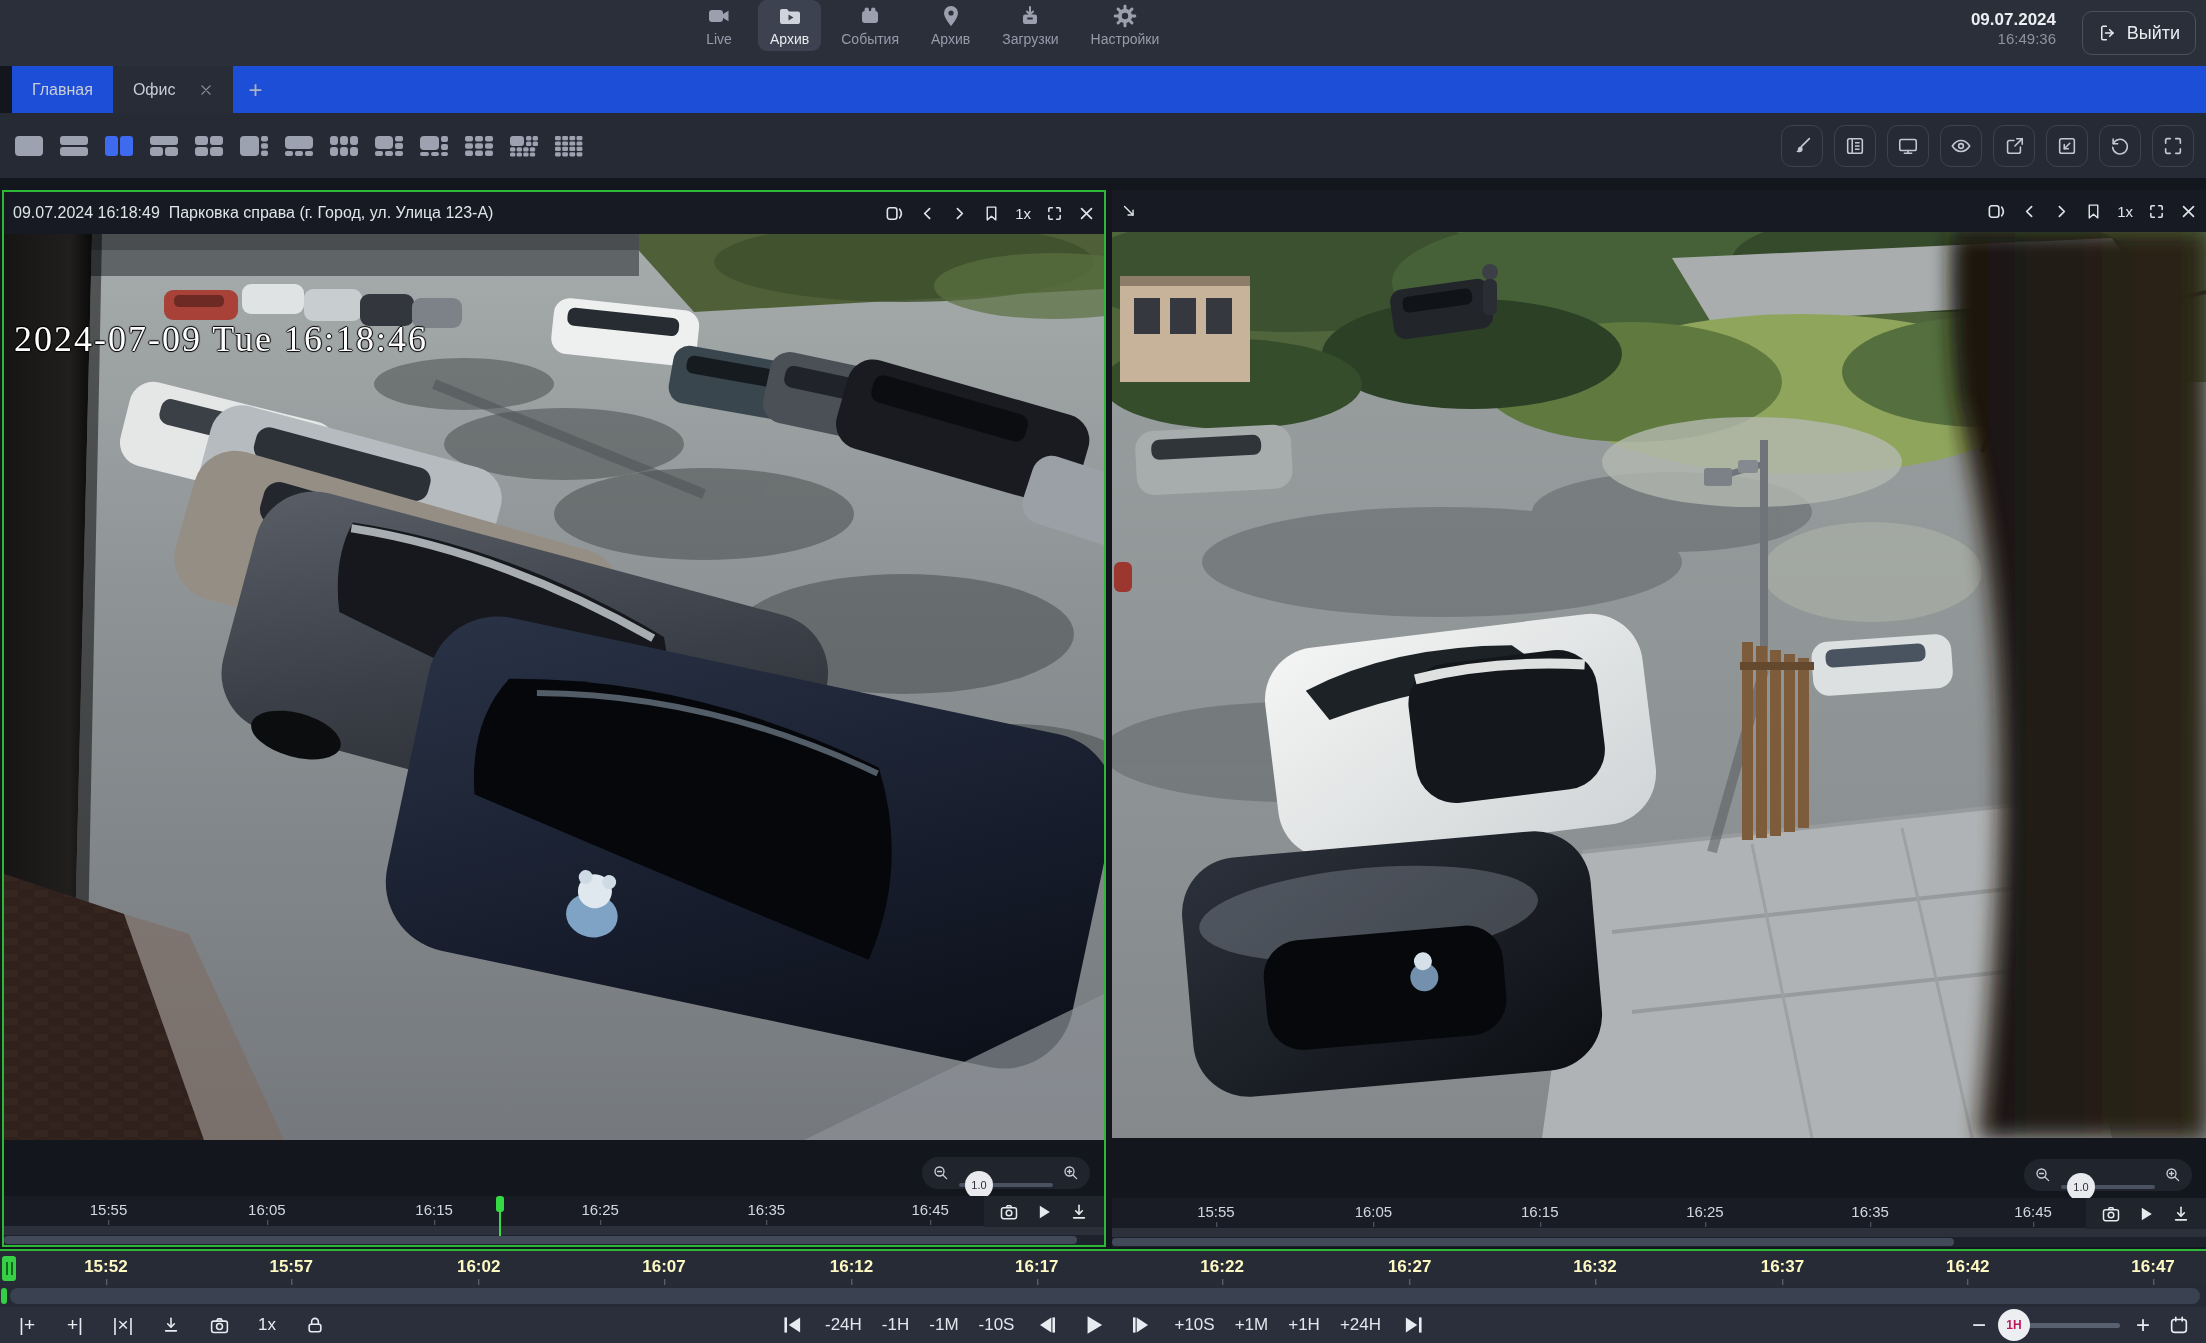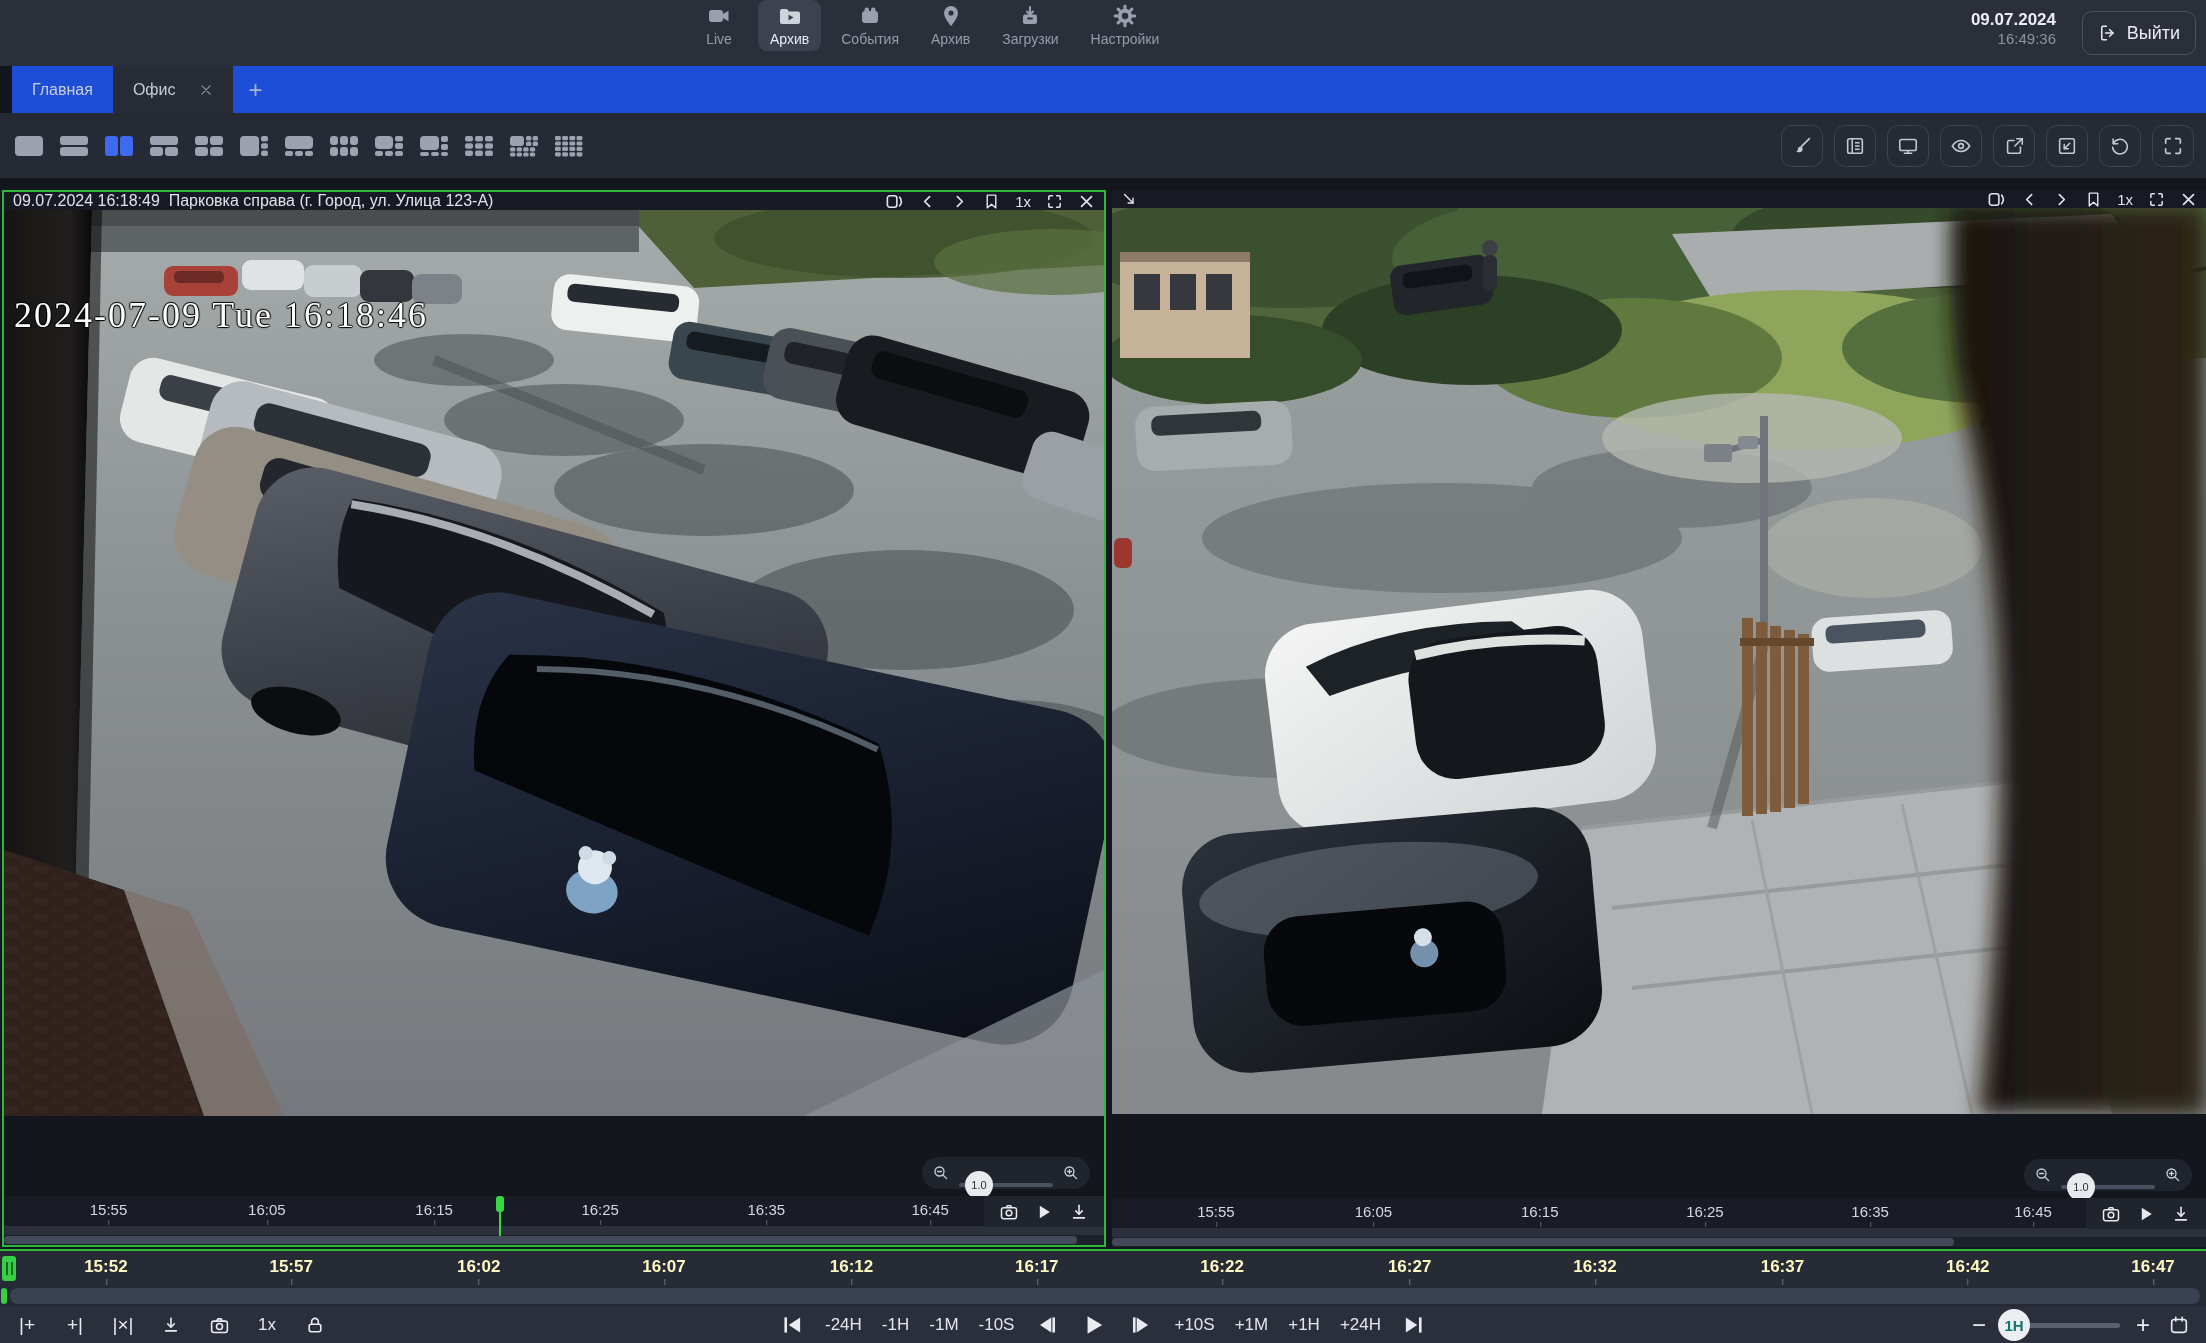--- a/index.html
+++ b/index.html
@@ -39,21 +39,21 @@
   .layout-btn svg rect { fill:currentColor; }
   .viewtools { position:absolute; right:12px; top:50%; transform:translateY(-50%); display:flex; gap:11px; }
   .tool-btn { width:42px; height:42px; border:1px solid #3c424f; border-radius:11px; background:transparent;
               display:flex; align-items:center; justify-content:center; color:#c3c8d2; cursor:pointer; }
 
   
   .stage { position:absolute; top:178px; left:0; right:0; height:1071px; background:#14161d; }
   .cam { position:absolute; display:flex; flex-direction:column; background:#14161d; }
   .cam-left { left:2px; top:12px; width:1104px; height:1057px; border:2px solid #2eb837; }
   .cam-right { left:1112px; top:12px; width:1094px; height:1057px; }
-  .cam-header { height:18px; background:#171a22; display:flex; align-items:center; padding:9px 9px; gap:10px; font-size:16px; color:#dfe3ea; flex:0 0 auto; }
+  .cam-header { height:42px; background:#171a22; display:flex; align-items:center; padding:9px 9px; gap:10px; font-size:16px; color:#dfe3ea; flex:0 0 auto; }
   .cam-title { white-space:nowrap; overflow:hidden; }
   .cam-head-icons { margin-left:auto; display:flex; align-items:center; gap:15px; color:#dfe3ea; }
   .cam-head-icons .ico, .cam-head-icons .speed { cursor:pointer; }
   .cam-head-icons .speed { font-size:15px; }
   .cam-video { position:relative; height:906px; background:#000; overflow:hidden; flex:0 0 auto; cursor:crosshair; }
   .scene { position:absolute; inset:0; width:100%; height:100%; }
   .osd { position:absolute; font-family:"Liberation Serif",serif; color:#fff; white-space:nowrap;
          text-shadow:-1px 0 1px #000, 1px 0 1px #000, 0 -1px 1px #000, 0 1px 1px #000; letter-spacing:2px; }
   .osd-left { left:10px; top:84px; font-size:36px; }
   .osd-right { left:14px; top:44px; font-size:31px; }
@@ -88,21 +88,21 @@
 
   
   .bottombar { position:absolute; top:1307px; left:0; right:0; height:36px; background:#2b2f3b; }
   .bb-left { position:absolute; left:14px; top:0; height:36px; display:flex; gap:22px; align-items:center; color:#e8ebf0; }
   .bb-btn { display:flex; align-items:center; justify-content:center; min-width:26px; height:30px; font-size:19px; cursor:pointer; color:#e8ebf0; background:none; border:none; }
   .bb-center { position:absolute; left:50%; top:0; height:36px; transform:translateX(-50%); display:flex; gap:20px; align-items:center; }
   .bb-jump { font-size:17px; color:#e3e6ec; cursor:pointer; }
   .bb-right { position:absolute; right:14px; top:0; height:36px; display:flex; gap:16px; align-items:center; }
   .rangetrack { width:118px; height:5px; background:#596070; border-radius:3px; position:relative; }
   .rangehandle { position:absolute; left:-4px; top:50%; transform:translateY(-50%); width:32px; height:32px; border-radius:50%;
-                 background:#eceef2; color:#0f766e; font-size:15px; font-weight:700; display:flex; align-items:center; justify-content:center; cursor:grab; }
+                 background:#eceef2; color:#be185d; font-size:12px; font-weight:700; display:flex; align-items:center; justify-content:center; cursor:grab; }
   .bb-zoomsign { font-size:24px; color:#e9ecf1; cursor:pointer; background:none; border:none; }
 </style>
 </head>
 <body>
 
 <div class="page">
 
   <header class="topbar">
     <nav class="mainnav">
       <div class="nav-item">

